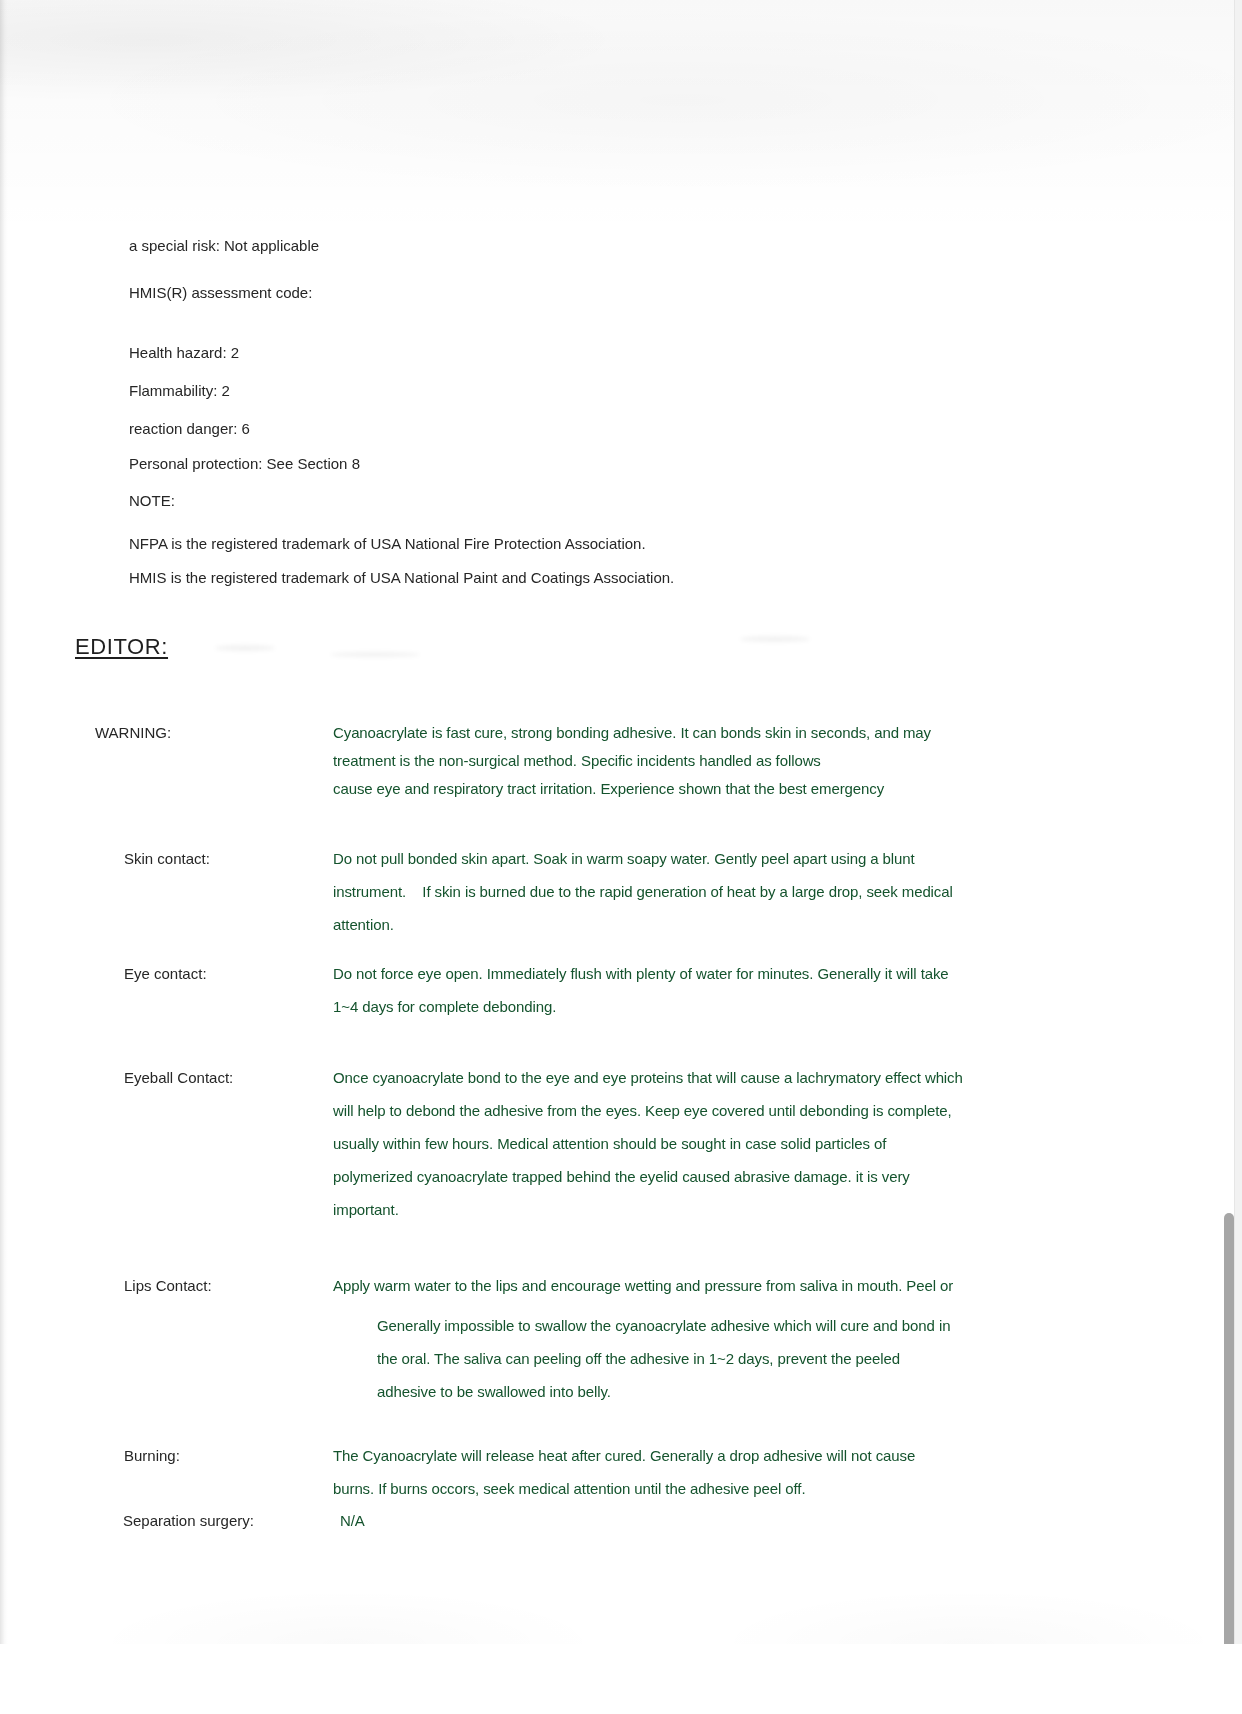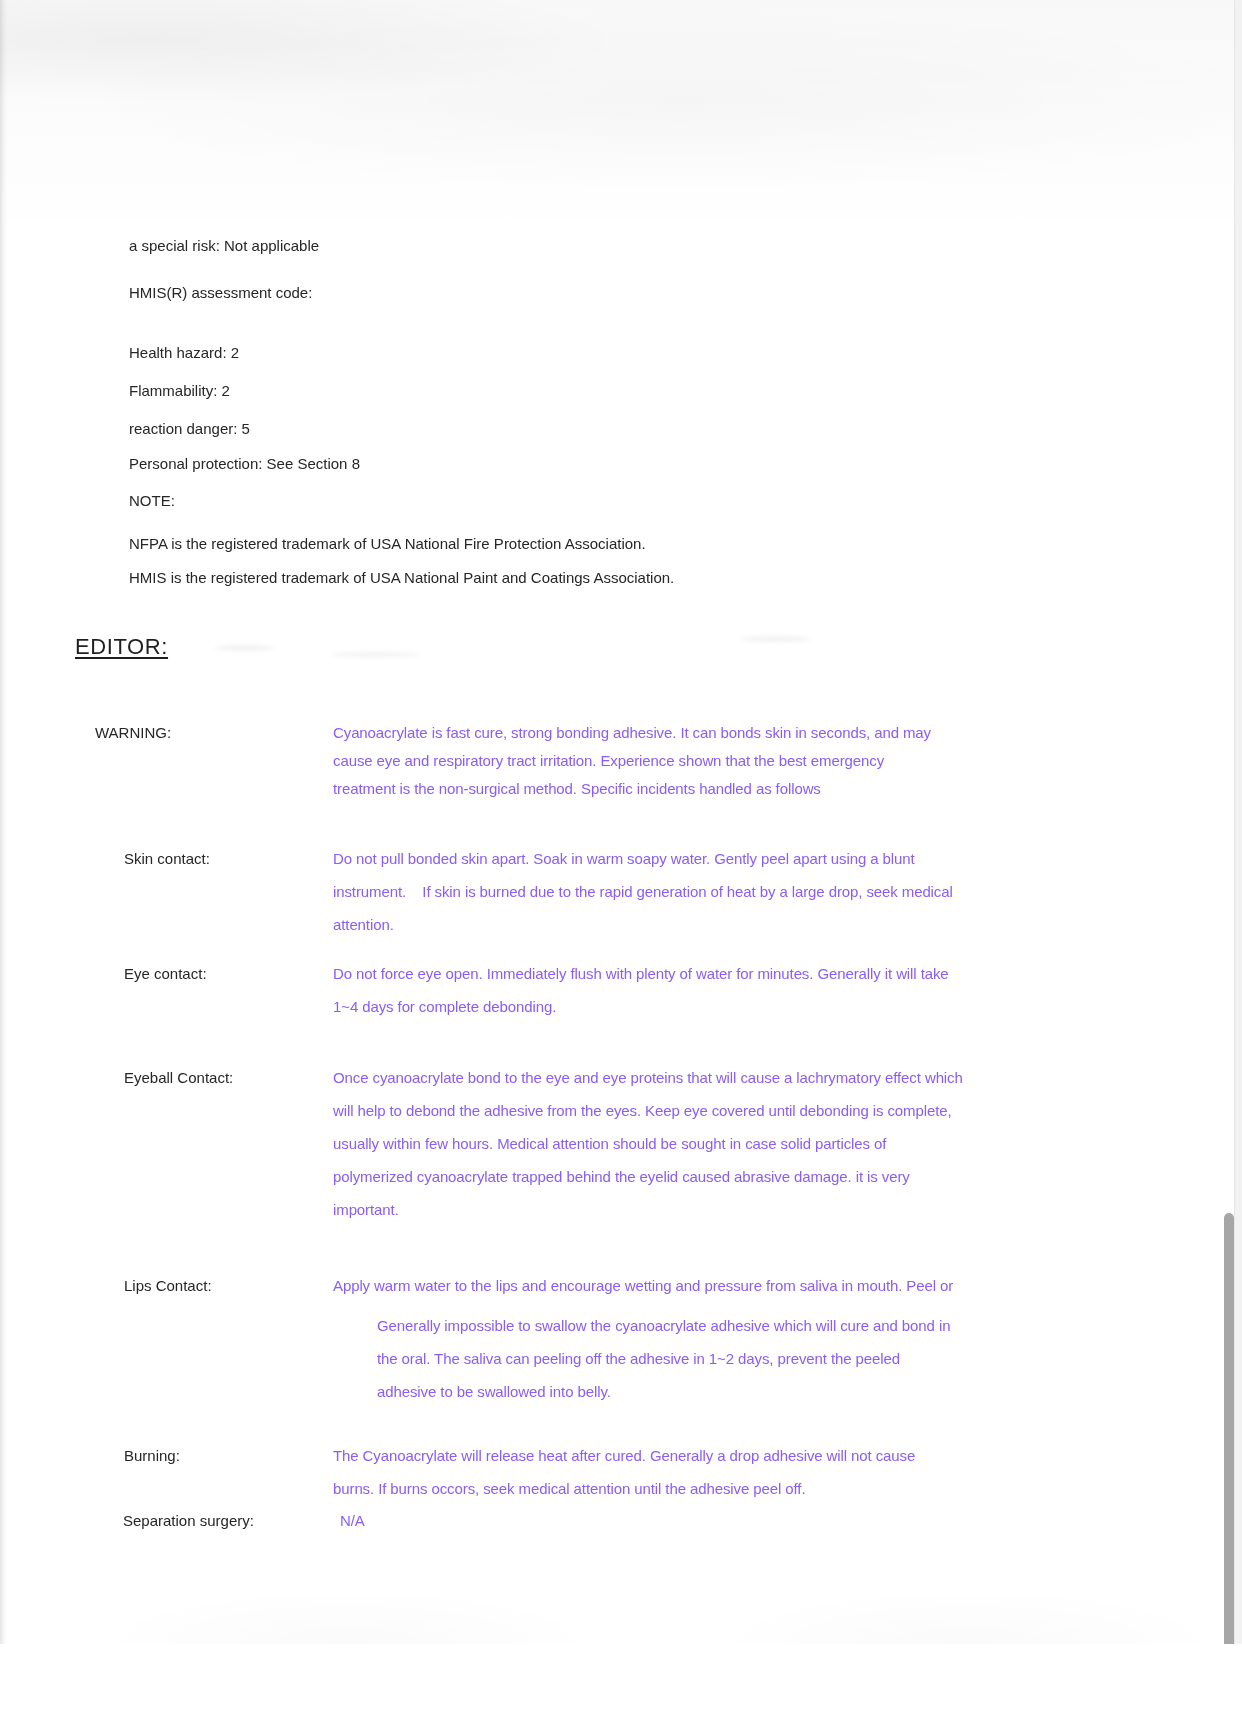--- a/index.html
+++ b/index.html
@@ -87,56 +87,56 @@
     white-space: pre;
     color: #262626;
   }
   .lbl-warning { left: 95px; line-height: 28px; text-align: right; }
   .content { position: absolute; left: 333px; top: 0; }
   .tline {
     font-size: 15px;
     line-height: 33px;
     letter-spacing: -0.1px;
     white-space: pre;
-    color: #8b5cf6;
+    color: #14532d;
   }
   .lh28 .tline, .lh28 { line-height: 28px; }
   .para2 { margin-top: 7px; margin-left: 44px; }
 </style>
 </head>
 <body>
 
 <div class="page">
   <div class="scan-top"></div>
   <div class="scan-bottom"></div>
   <div class="edge-left"></div>
   <div class="edge-right"></div>
   <div class="scroll-thumb"></div>
 
   <div class="info" style="top:236px">a special risk: Not applicable</div>
   <div class="info" style="top:283px">HMIS(R) assessment code:</div>
   <div class="info" style="top:343px">Health hazard: 2</div>
   <div class="info" style="top:381px">Flammability: 2</div>
-  <div class="info" style="top:419px">reaction danger: 5</div>
+  <div class="info" style="top:419px">reaction danger: 6</div>
   <div class="info" style="top:454px">Personal protection: See Section 8</div>
   <div class="info" style="top:491px">NOTE:</div>
   <div class="info" style="top:534px">NFPA is the registered trademark of USA National Fire Protection Association.</div>
   <div class="info" style="top:568px">HMIS is the registered trademark of USA National Paint and Coatings Association.</div>
 
   <div class="editor">EDITOR:</div>
   <div class="smudge s1"></div>
   <div class="smudge s2"></div>
   <div class="smudge s3"></div>
 
   <div class="row" style="top:719px">
     <div class="lbl lbl-warning">WARNING:</div>
     <div class="content lh28">
       <div class="tline">Cyanoacrylate is fast cure, strong bonding adhesive. It can bonds skin in seconds, and may</div>
+      <div class="tline">treatment is the non-surgical method. Specific incidents handled as follows</div>
       <div class="tline">cause eye and respiratory tract irritation. Experience shown that the best emergency</div>
-      <div class="tline">treatment is the non-surgical method. Specific incidents handled as follows</div>
     </div>
   </div>
 
   <div class="row" style="top:842px">
     <div class="lbl">Skin contact:</div>
     <div class="content">
       <div class="tline">Do not pull bonded skin apart. Soak in warm soapy water. Gently peel apart using a blunt</div>
       <div class="tline">instrument.    If skin is burned due to the rapid generation of heat by a large drop, seek medical</div>
       <div class="tline">attention.</div>
     </div>

